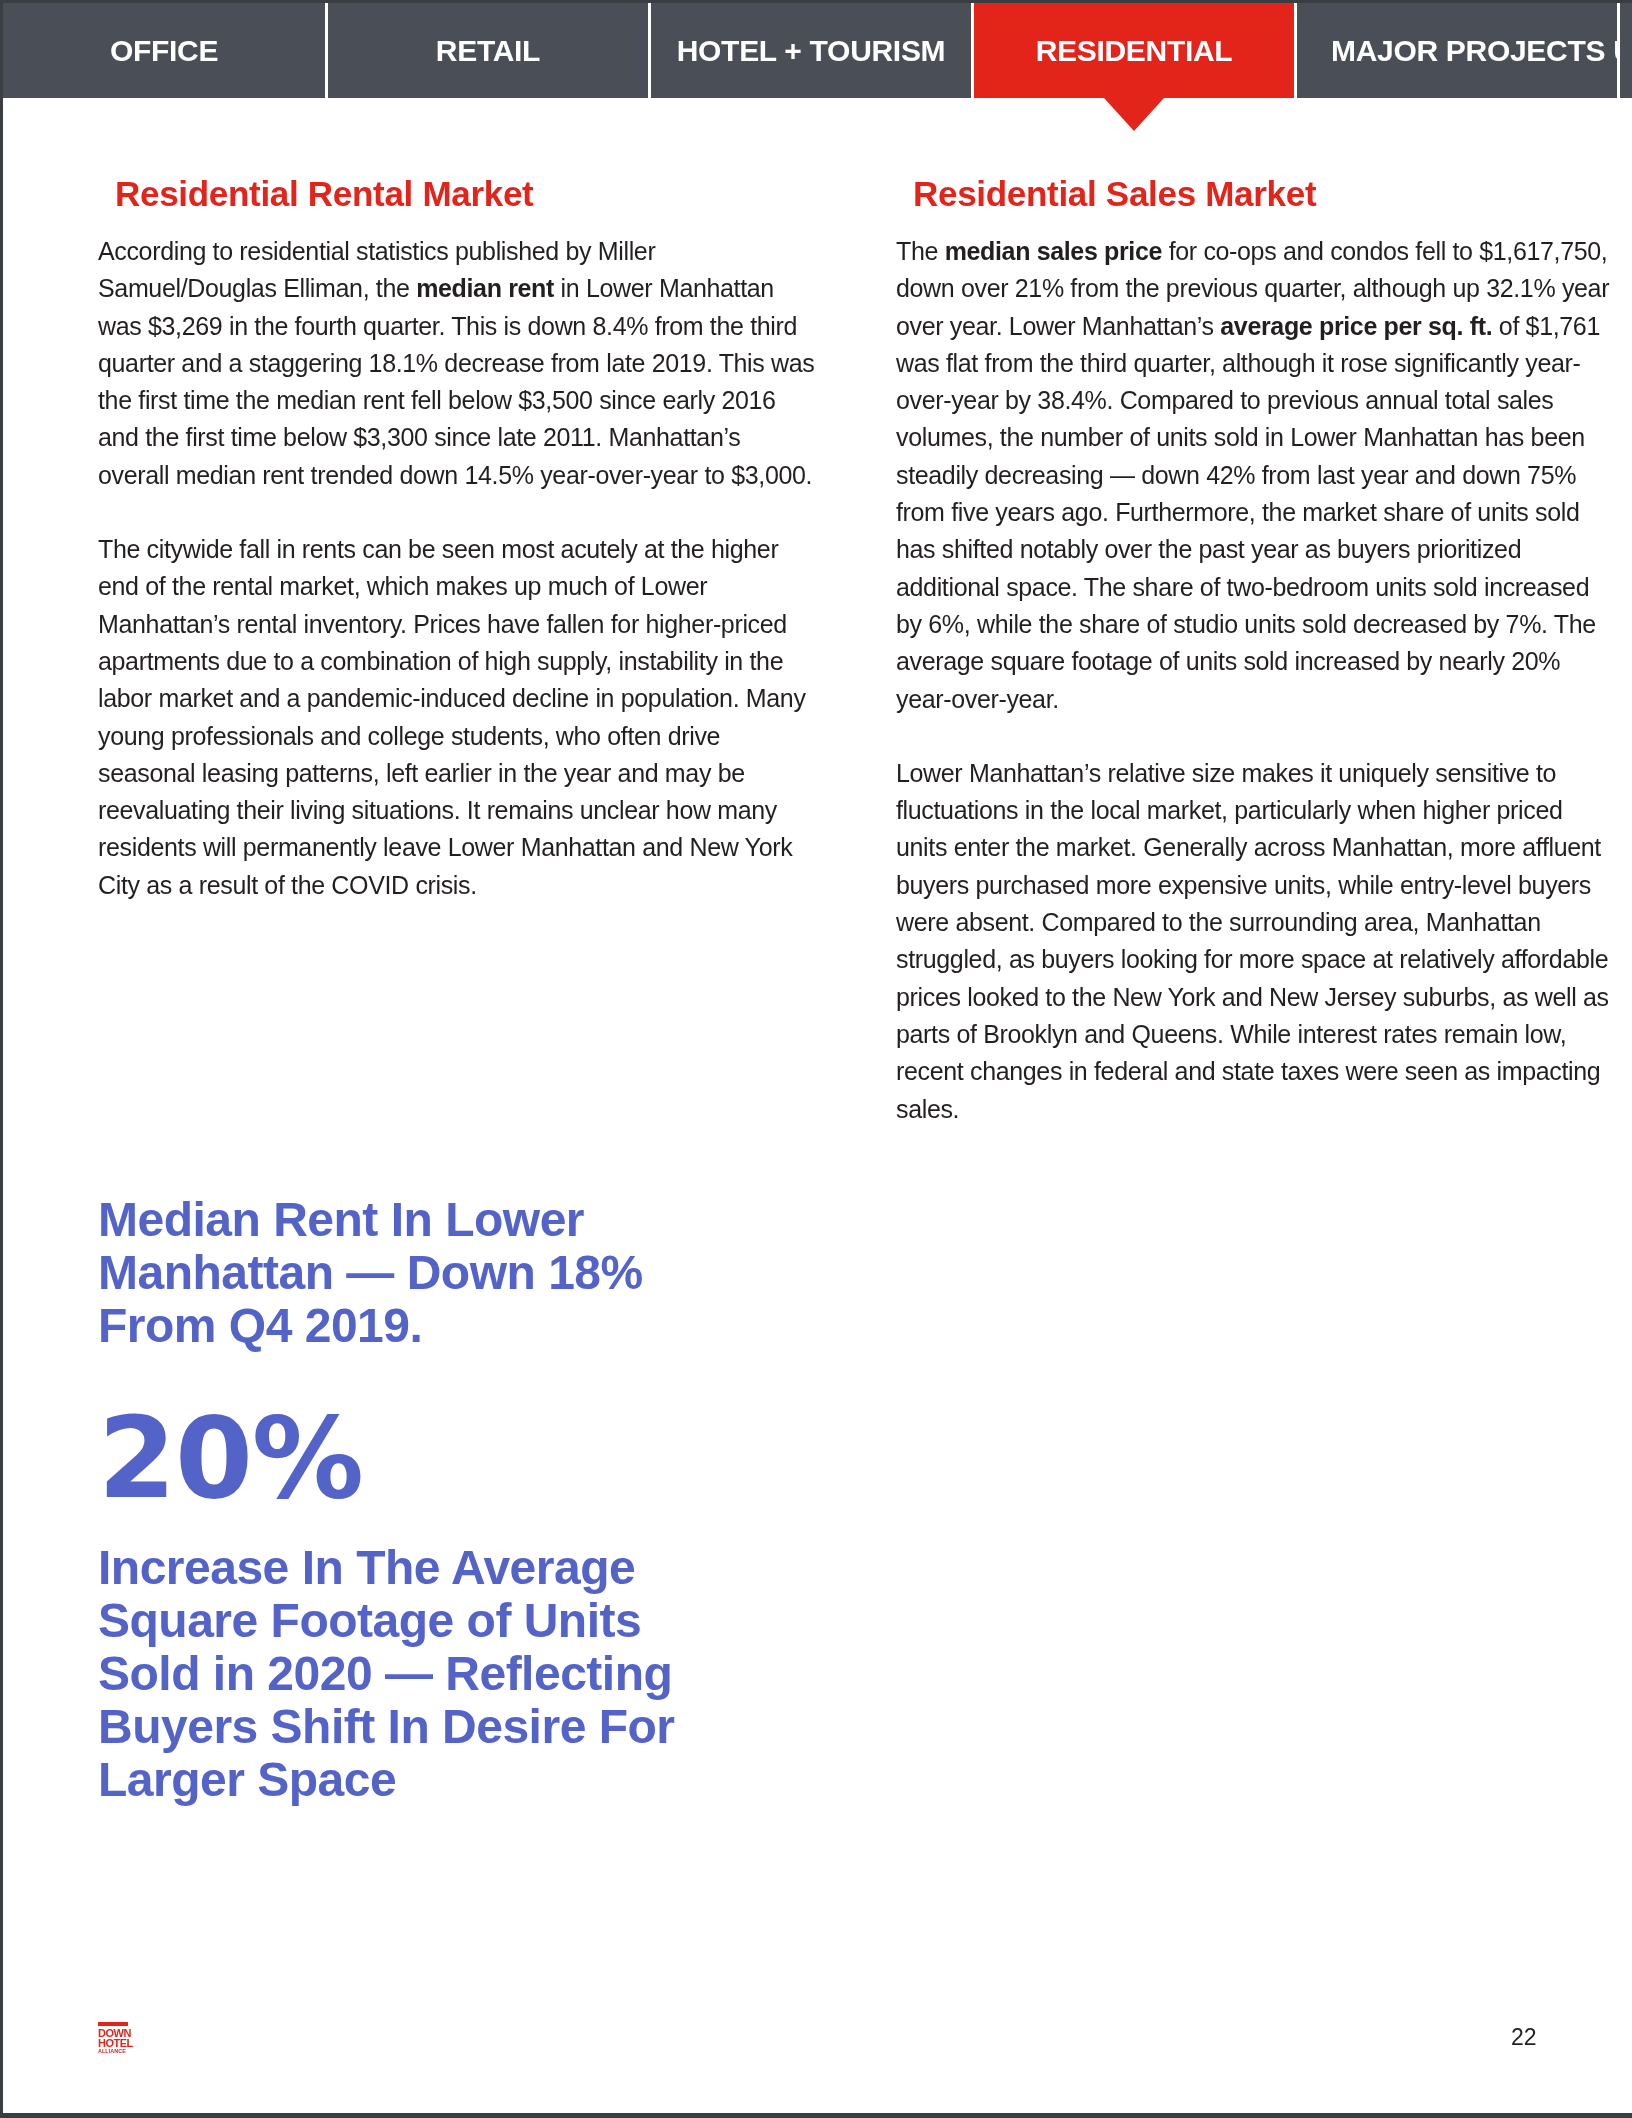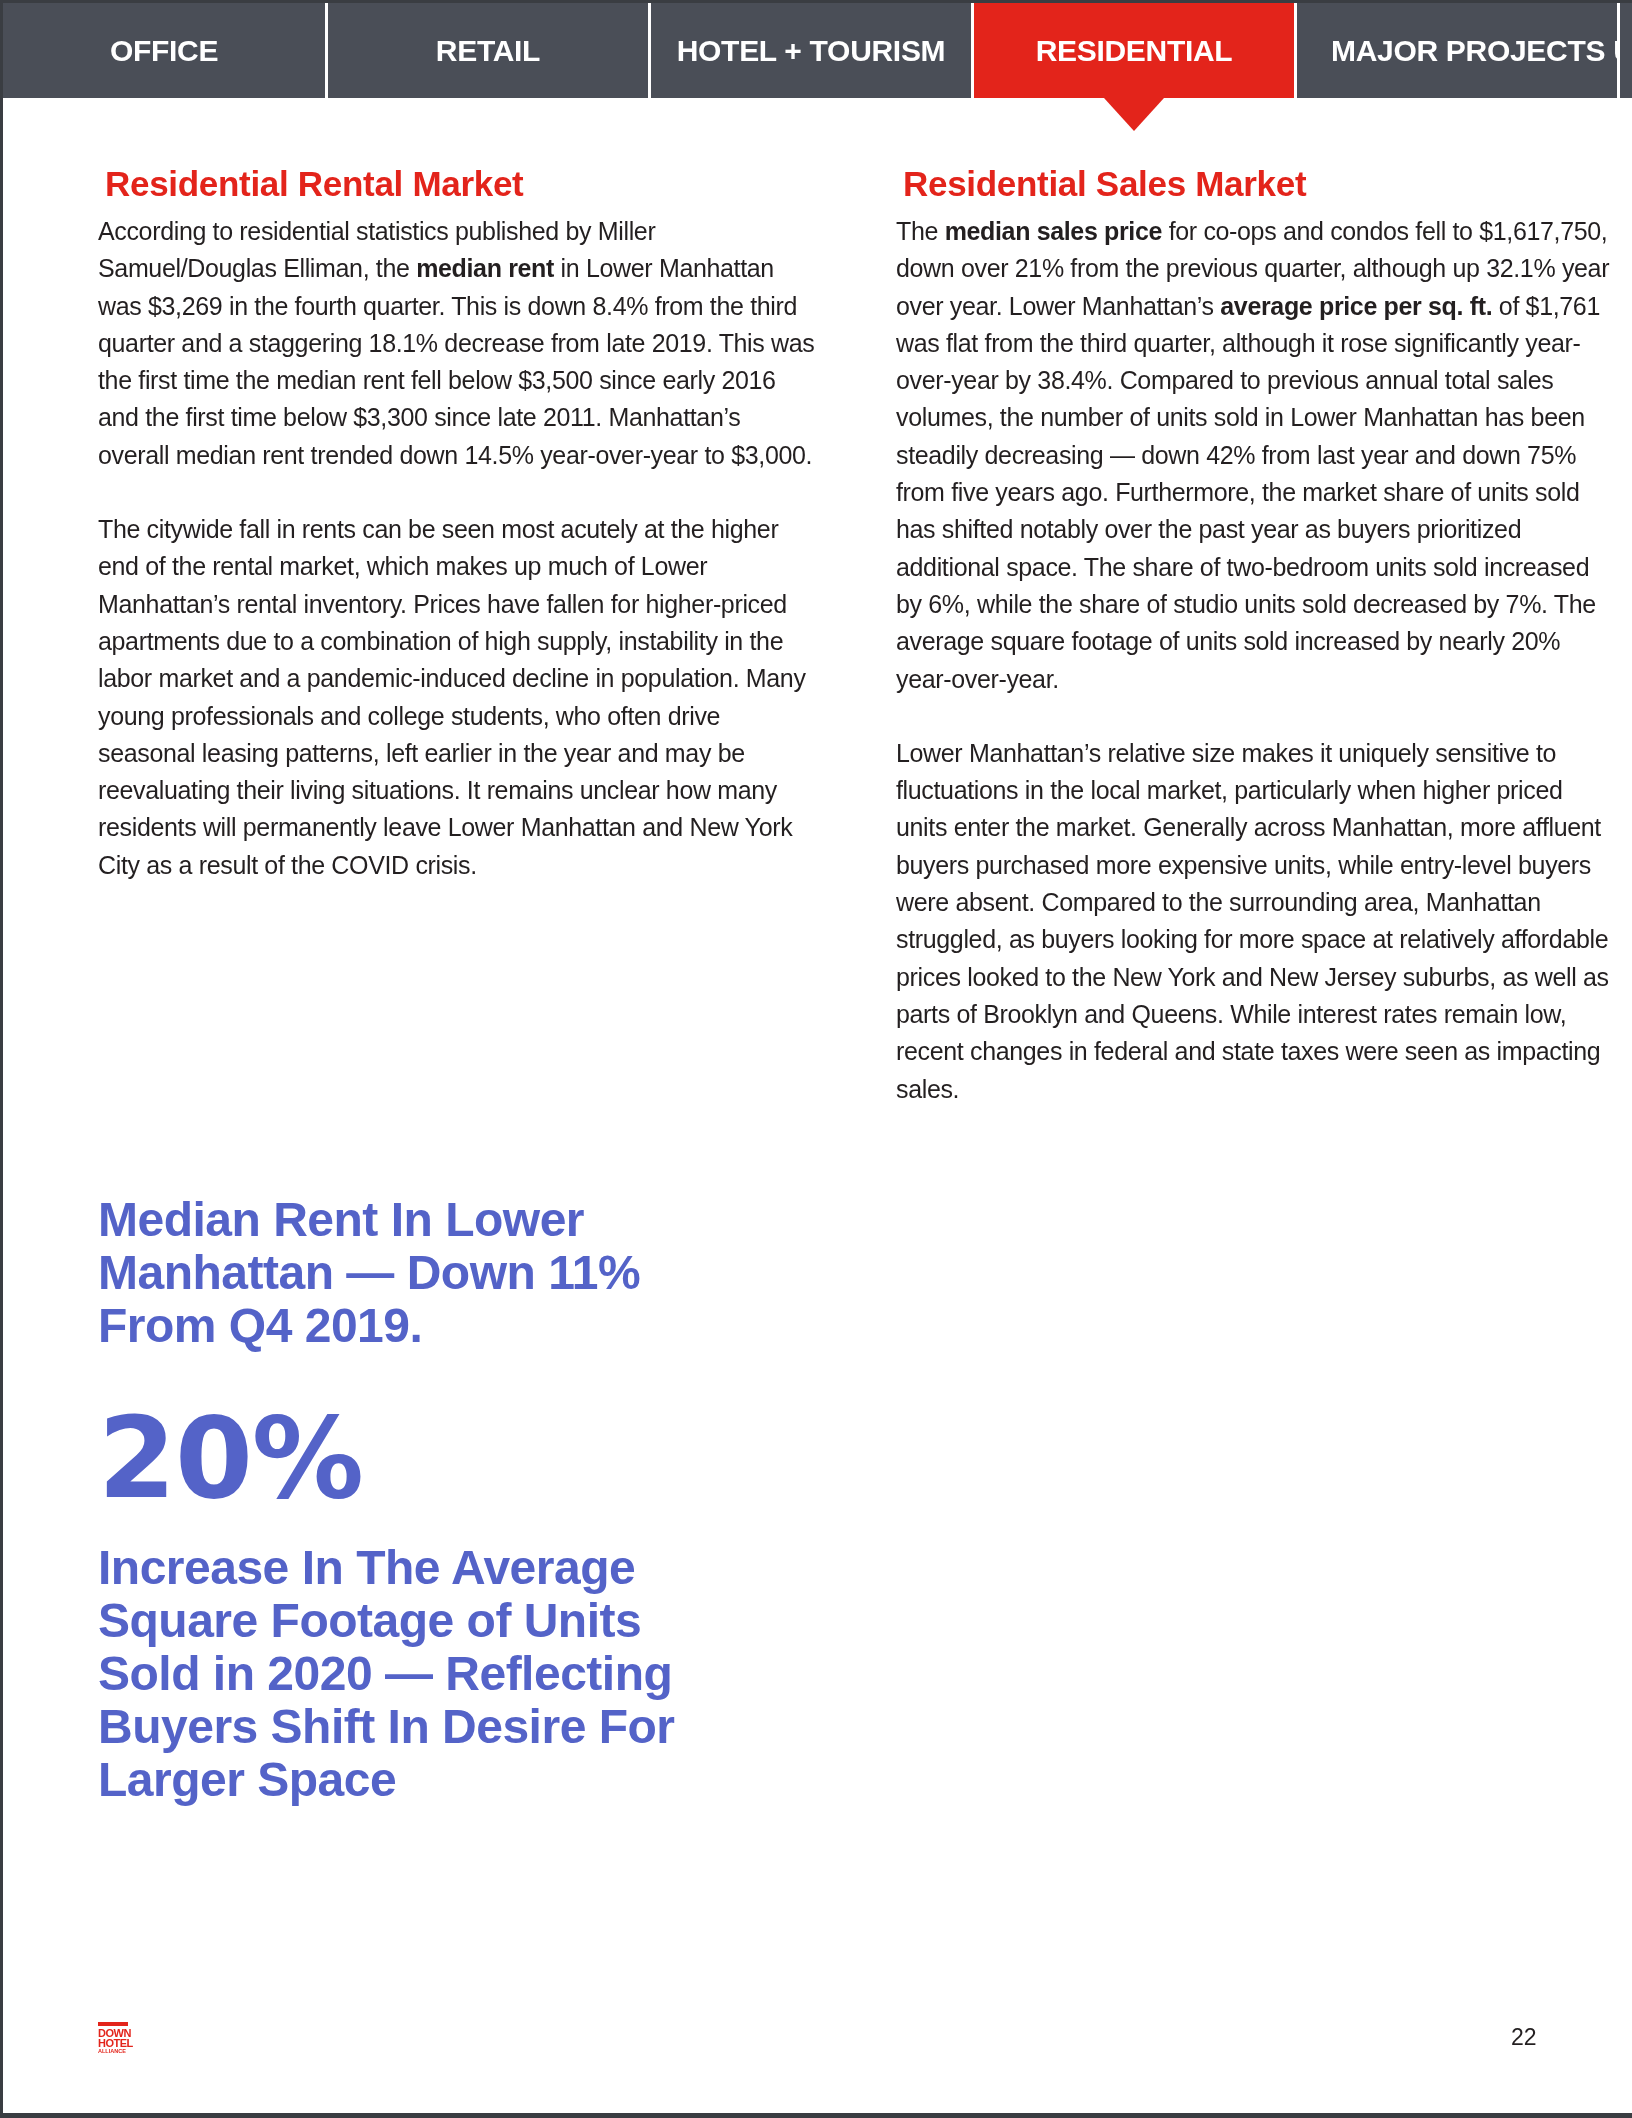--- a/index.html
+++ b/index.html
@@ -27,21 +27,21 @@
     border-top: 33px solid #e3241b;
   }
   .tab.last { justify-content: flex-start; padding-left: 34px; box-sizing: border-box; }
   .tab-end { position: absolute; top: 0; height: 95px; background: #4a4e57; }
 
   
   .col { position: absolute; top: 152px; width: 720px; }
   .col.left { left: 95px; }
   .col.right { left: 893px; width: 720px; }
   h2 {
-    margin: 7px; color: #e3241b; font-size: 35px; font-weight: bold; line-height: 44px;
+    margin: 17px; color: #e3241b; font-size: 35px; font-weight: bold; line-height: 44px;
     letter-spacing: -0.3px;
   }
   p.body {
     margin: 0 0 37px 0; color: #231f20; font-size: 25px; line-height: 37.3px;
     letter-spacing: -0.35px;
   }
   p.body b { font-weight: bold; }
 
   
   .stat { position: absolute; left: 95px; color: #5463c8; font-weight: bold; }
@@ -78,21 +78,21 @@
     <p class="body"><span>According to residential statistics published by Miller Samuel/Douglas Elliman, the </span><b>median rent</b><span> in Lower Manhattan was $3,269 in the fourth quarter. This is down 8.4% from the third quarter and a staggering 18.1% decrease from late 2019. This was the first time the median rent fell below $3,500 since early 2016 and the first time below $3,300 since late 2011. Manhattan’s overall median rent trended down 14.5% year-over-year to $3,000.</span></p>
     <p class="body">The citywide fall in rents can be seen most acutely at the higher end of the rental market, which makes up much of Lower Manhattan’s rental inventory. Prices have fallen for higher-priced apartments due to a combination of high supply, instability in the labor market and a pandemic-induced decline in population. Many young professionals and college students, who often drive seasonal leasing patterns, left earlier in the year and may be reevaluating their living situations. It remains unclear how many residents will permanently leave Lower Manhattan and New York City as a result of the COVID crisis.</p>
   </div>
 
   <div class="col right">
     <h2>Residential Sales Market</h2>
     <p class="body"><span>The </span><b>median sales price</b><span> for co-ops and condos fell to $1,617,750, down over 21% from the previous quarter, although up 32.1% year over year. Lower Manhattan’s </span><b>average price per sq. ft.</b><span> of $1,761 was flat from the third quarter, although it rose significantly year-over-year by 38.4%. Compared to previous annual total sales volumes, the number of units sold in Lower Manhattan has been steadily decreasing — down 42% from last year and down 75% from five years ago. Furthermore, the market share of units sold has shifted notably over the past year as buyers prioritized additional space. The share of two-bedroom units sold increased by 6%, while the share of studio units sold decreased by 7%. The average square footage of units sold increased by nearly 20% year-over-year.</span></p>
     <p class="body">Lower Manhattan’s relative size makes it uniquely sensitive to fluctuations in the local market, particularly when higher priced units enter the market. Generally across Manhattan, more affluent buyers purchased more expensive units, while entry-level buyers were absent. Compared to the surrounding area, Manhattan struggled, as buyers looking for more space at relatively affordable prices looked to the New York and New Jersey suburbs, as well as parts of Brooklyn and Queens. While interest rates remain low, recent changes in federal and state taxes were seen as impacting sales.</p>
   </div>
 
-  <div class="stat stat-cap" style="top:1190px;">Median Rent In Lower Manhattan — Down 11% From Q4 2019.</div>
+  <div class="stat stat-cap" style="top:1190px;">Median Rent In Lower Manhattan — Down 18% From Q4 2019.</div>
 
   <div class="stat stat-big" style="top:1395px;">20%</div>
   <div class="stat stat-cap" style="top:1538px;">Increase In The Average Square Footage of Units Sold in 2020 — Reflecting Buyers Shift In Desire For Larger Space</div>
 
   <div class="footer-logo">
     <div class="bar"></div>
     <div class="w">DOWN</div>
     <div class="w">HOTEL</div>
     <div class="s">ALLIANCE</div>
   </div>

